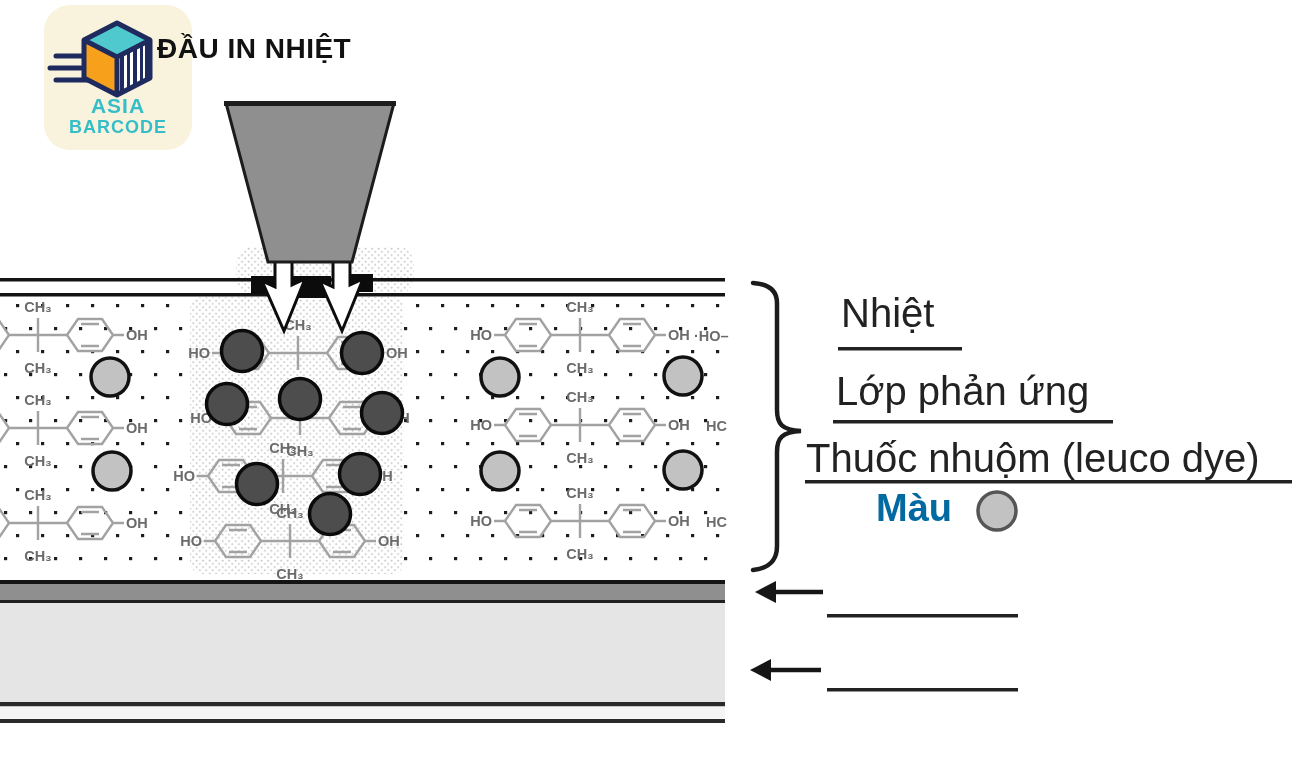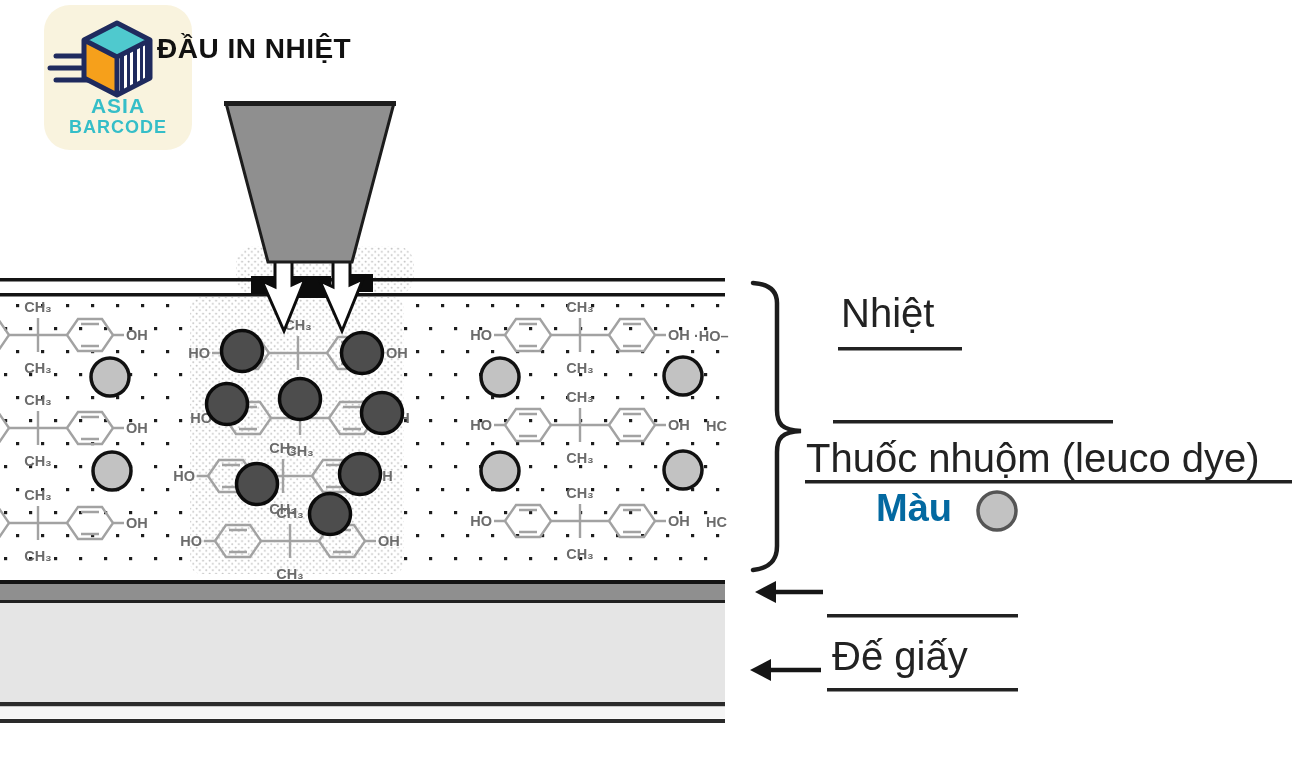--- a/index.html
+++ b/index.html
@@ -247,17 +247,17 @@
         <path d="M73,18 L106,35 L106,73 L73,90 L40,73 L40,35 Z M40,35 L73,52 L106,35 M73,52 L73,90" fill="none" stroke="#1f2a5e" stroke-width="5" stroke-linejoin="round"></path>
       </g>
       <text class="logo-word" x="74" y="108" text-anchor="middle" font-size="21" fill="#35bec8">ASIA</text>
       <text class="logo-word" x="74" y="128" text-anchor="middle" font-size="18" fill="#35bec8">BARCODE</text>
     </svg>
   </div>
 
   <div id="title" class="abs">ĐẦU IN NHIỆT</div>
 
   <div id="lbl-heat" class="lbl">Nhiệt</div>
+  <div id="lbl-reaction" class="lbl">Lớp phản ứng</div>
   <div id="lbl-dye" class="lbl">Thuốc nhuộm (leuco dye)</div>
   <div id="lbl-color" class="lbl">Màu</div>
-  <div id="lbl-base" class="lbl">Đế giấy</div>
 
 </div>
 
 </body></html>

